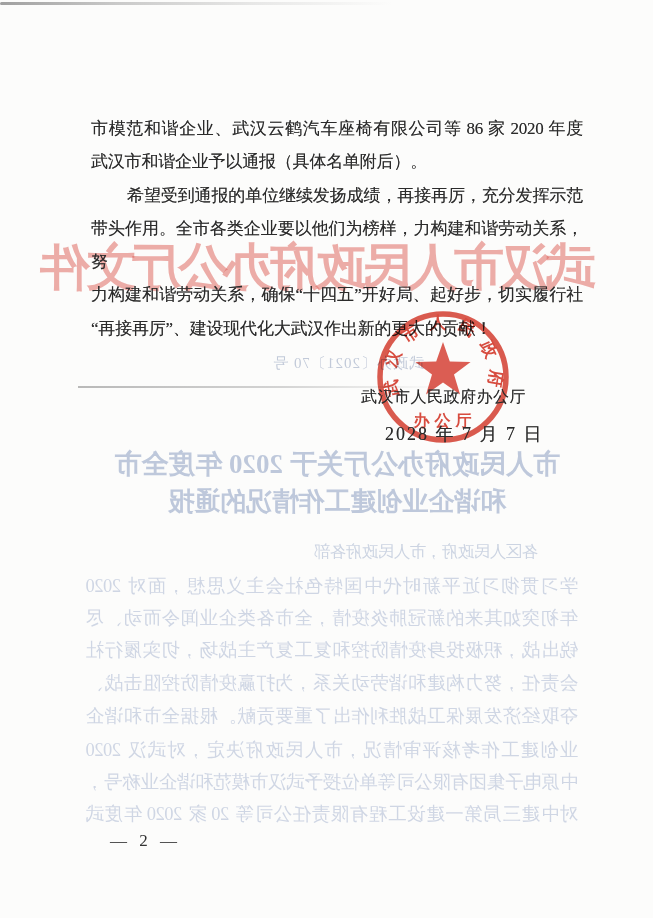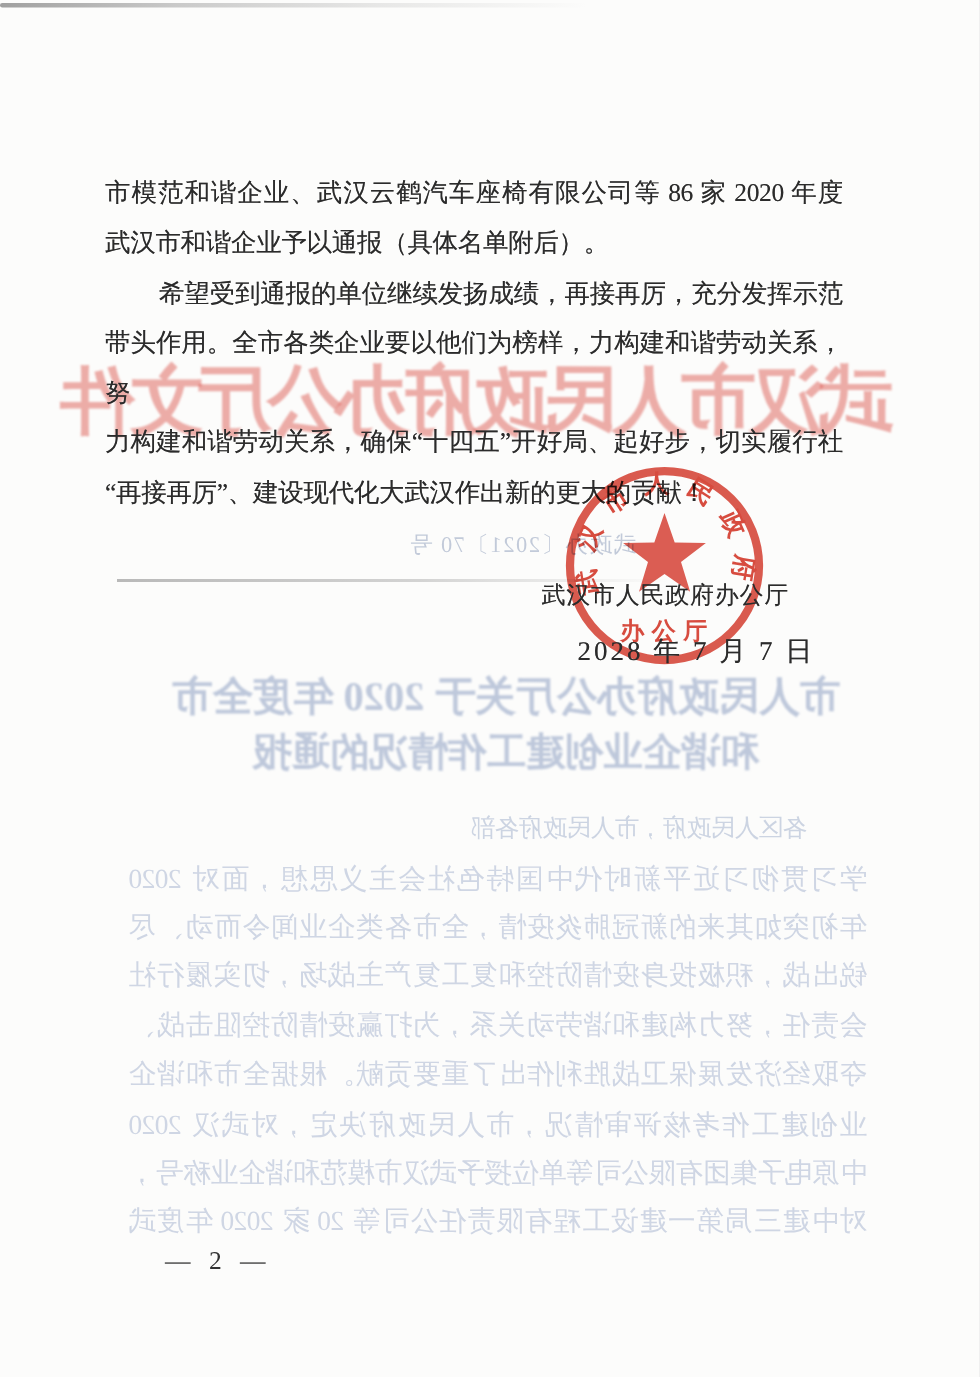--- a/index.html
+++ b/index.html
@@ -70,21 +70,21 @@
   .bleed-body .bleed-line:nth-of-type(9){top:801px;}
   
   .divider{
     position:absolute;top:386px;left:78px;width:368px;height:1.6px;
     background:linear-gradient(to right,
       rgba(130,130,130,.55), rgba(150,150,150,.4) 55%,
       rgba(170,170,170,.22) 80%, rgba(190,190,190,0) 100%);
   }
   
   .body-text{
-    position:absolute;top:112px;left:70px;width:492px;
+    position:absolute;top:112px;left:91px;width:492px;
     font-size:17px;line-height:33.3px;
     color:#2b2b2b;letter-spacing:-.2px;
     text-shadow:0 0 .4px rgba(40,40,40,.55);
   }
   .body-text .line{text-align:left;text-align-last:left;}
   .body-text .line.fill{text-align:justify;text-align-last:justify;}
   .body-text .line.indent{padding-left:36px;}
   
   .seal{
     position:absolute;top:309px;left:374px;width:140px;height:140px;

